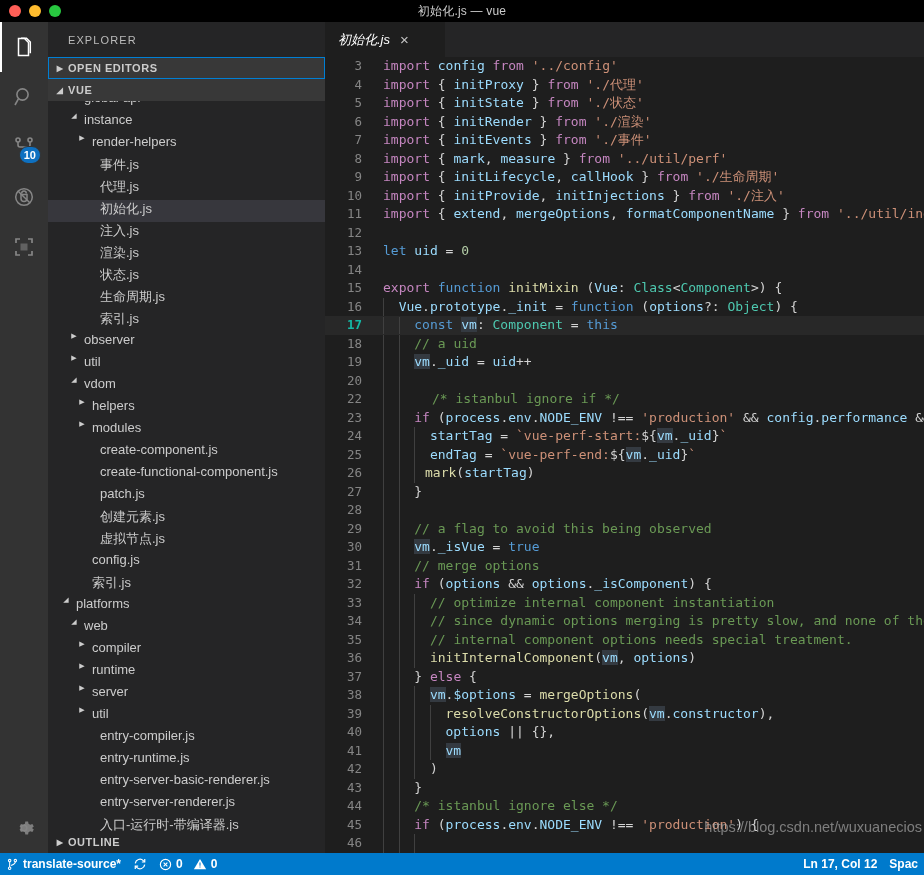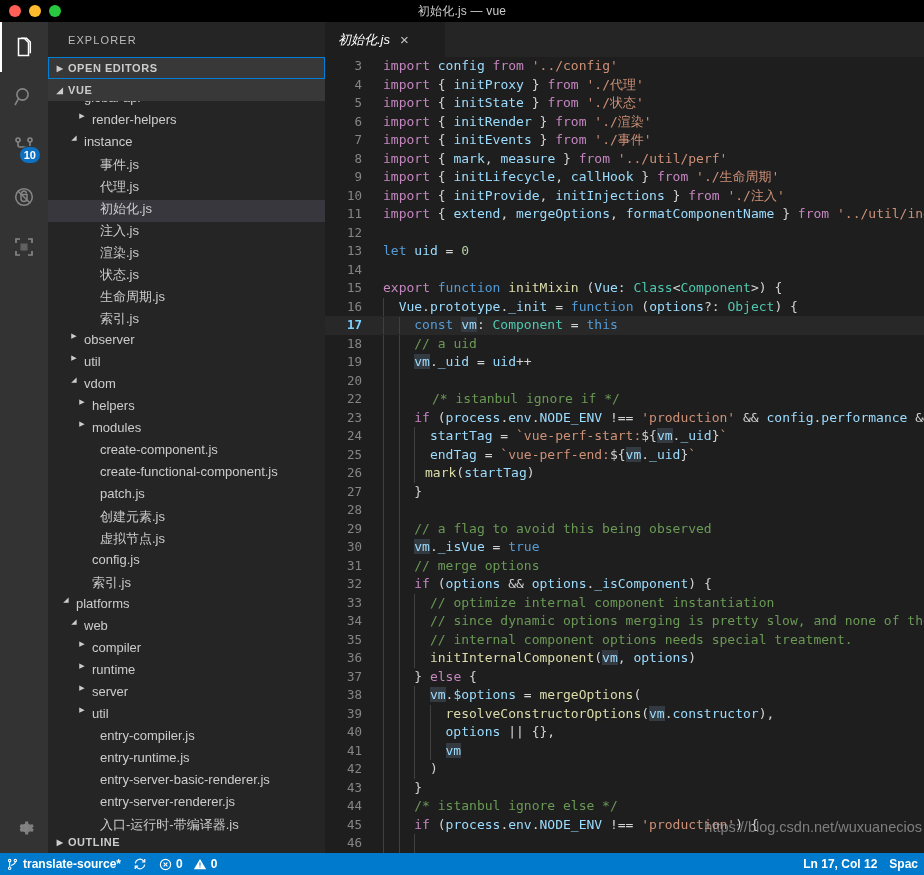--- a/index.html
+++ b/index.html
@@ -106,21 +106,21 @@
   .cline { display: flex; height: 18.5px; white-space: pre; position: relative; }
   .cline.active { background: #282828; }
   .cline.active::after {
     content: ""; position: absolute; left: 0; right: 0; top: 0; bottom: 0;
     border-top: 1px solid #282828; border-bottom: 1px solid #282828; pointer-events: none;
   }
   .lnum {
     width: 58px; flex: 0 0 58px; text-align: right; padding-right: 21px;
     color: #858585; font-size: 12.5px;
   }
-  .cline.active .lnum { color: #7dd3fc; font-weight: bold; }
+  .cline.active .lnum { color: #14b8a6; font-weight: bold; }
   .ctext { flex: 1 1 auto; position: relative; padding-left: 0; }
 
   
   .ig { position: absolute; top: 0; bottom: 0; width: 1px; background: #404040; }
 
   
   .t-kw   { color: #c586c0; }  
   .t-ctl  { color: #569cd6; }  
   .t-var  { color: #9cdcfe; }  
   .t-fn   { color: #dcdcaa; }  
@@ -238,26 +238,26 @@
         <span>VUE</span>
       </div>
 
       <div class="tree">
         <div class="tree-inner" id="tree-rows">
             <div class="row">
               <span class="tw" style="margin-left: 20px;">▶</span>
               <span class="lbl" style="margin-left: 4px;">global-api</span>
             </div>
             <div class="row">
-              <span class="tw" style="margin-left: 28px;">▶</span>
-              <span class="lbl" style="margin-left: 4px;">render-helpers</span>
-            </div>
-            <div class="row">
               <span class="tw" style="margin-left: 20px;">◢</span>
               <span class="lbl" style="margin-left: 4px;">instance</span>
+            </div>
+            <div class="row">
+              <span class="tw" style="margin-left: 28px;">▶</span>
+              <span class="lbl" style="margin-left: 4px;">render-helpers</span>
             </div>
             <div class="row">
               <span class="tw" style="margin-left: 36px;"></span>
               <span class="lbl" style="margin-left: 4px;">事件.js</span>
             </div>
             <div class="row">
               <span class="tw" style="margin-left: 36px;"></span>
               <span class="lbl" style="margin-left: 4px;">代理.js</span>
             </div>
             <div class="row selected">

